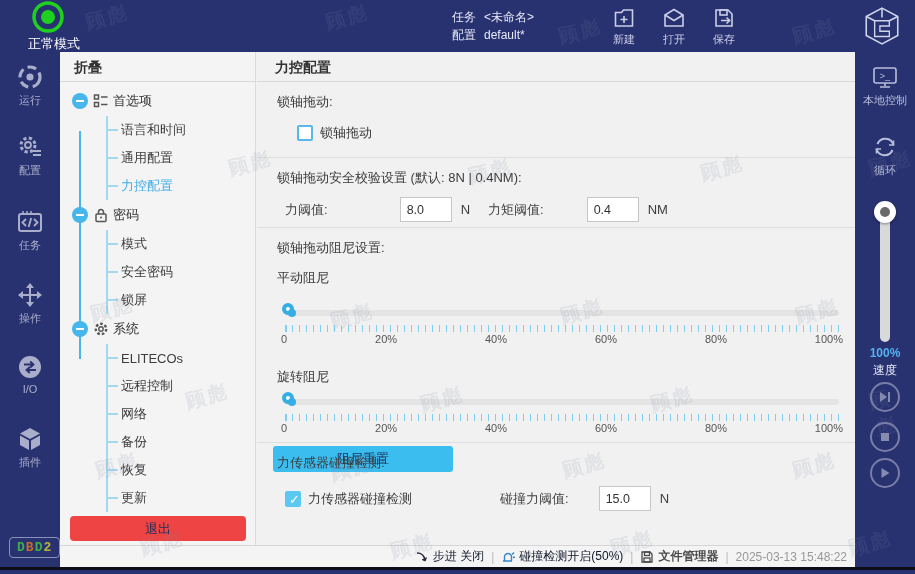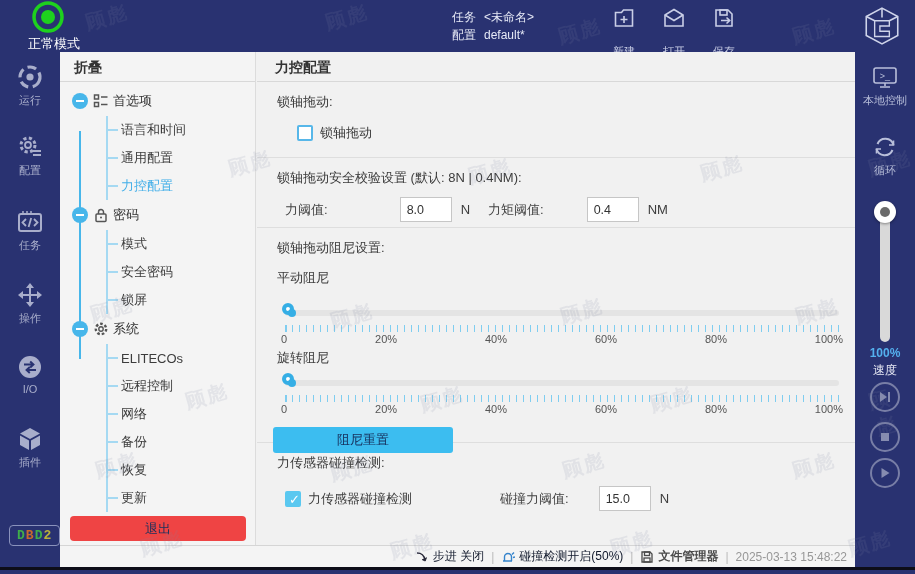--- a/index.html
+++ b/index.html
@@ -7,29 +7,29 @@
   body { position:relative; font-family:"Liberation Sans","DejaVu Sans",sans-serif; background:#f1f1f1; font-size:13px; color:#444; }
 
   
   .topbar { position:absolute; left:0; top:0; width:915px; height:52px; background:#293271; display:flex; align-items:center; }
   .mode-wrap { display:flex; align-items:center; margin-left:16px;flex-direction:column; }
   .mode-ind { width:36px; height:36px; }
   .mode-label { color:#fff; font-size:13px; margin-left:12px; }
   .task-wrap { position:absolute; left:452px; top:8px; color:#e6e9f6; font-size:12px; line-height:18px; }
   .task-row span { margin-right:8px; }
   .top-actions { position:absolute; left:612px; top:6px; display:flex; gap:26px; }
-  .top-btn { display:flex; flex-direction:column; align-items:center; color:#c9cee6; font-size:11px; cursor:pointer;gap:12px; }
+  .top-btn { display:flex; flex-direction:column; align-items:center; color:#c9cee6; font-size:11px; cursor:pointer; }
   .top-btn svg { width:24px; height:24px; margin-bottom:2px; }
   .logo-btn { position:absolute; right:12px; top:5px; width:42px; height:42px; }
 
   
   .left-rail { position:absolute; left:0; top:52px; width:60px; height:522px; background:#293271; }
   .rail-item { position:absolute; left:0; width:60px; display:flex; flex-direction:column; align-items:center; color:#a9aecb; font-size:11px; cursor:pointer; }
   .rail-item svg { width:26px; height:26px; margin-bottom:3px; }
-  .dbd-badge { position:absolute; left:9px; bottom:28px; border:1px solid #8a92bc; border-radius:4px; padding:2px 7px; font-size:13px; font-weight:bold; letter-spacing:1px; font-family:"Liberation Mono","DejaVu Sans Mono",monospace; }
+  .dbd-badge { position:absolute; left:9px; bottom:16px; border:1px solid #8a92bc; border-radius:4px; padding:2px 7px; font-size:13px; font-weight:bold; letter-spacing:1px; font-family:"Liberation Mono","DejaVu Sans Mono",monospace; }
 
   
   .right-rail { position:absolute; right:0; top:52px; width:60px; height:522px; background:#293271; }
   .rr-item { position:absolute; width:60px; display:flex; flex-direction:column; align-items:center; color:#b9bfda; font-size:11px; cursor:pointer; }
   .rr-item svg { width:26px; height:26px; margin-bottom:3px; }
   .v-slider { position:absolute; left:25px; top:160px; width:10px; height:130px; background:#d9d9d9; border-radius:5px; cursor:pointer; }
   .v-knob { position:absolute; left:-6px; top:-11px; width:22px; height:22px; background:#fff; border-radius:50%; box-shadow:0 1px 3px rgba(0,0,0,.4); }
   .v-knob::after { content:''; position:absolute; left:6px; top:6px; width:10px; height:10px; background:#6a6a6a; border-radius:50%; }
   .speed-val { position:absolute; top:294px; width:60px; text-align:center; color:#54b0ee; font-size:12px; font-weight:bold; }
   .speed-lab { position:absolute; top:310px; width:60px; text-align:center; color:#e8eaf5; font-size:12px; }
@@ -310,21 +310,21 @@
     </div>
     <div class="ticks"></div>
     <div class="scale">
       <span>0</span>
         <span>20%</span>
         <span>40%</span>
         <span>60%</span>
         <span>80%</span>
         <span>100%</span>
     </div>
-    <div class="sec-h" style="margin-top:4px">旋转阻尼</div>
+    <div class="sec-h" style="margin-top:23px">旋转阻尼</div>
     <div class="slider-wrap" style="margin-top:6px">
       <div class="track"></div>
       <div class="knob"></div>
     </div>
     <div class="ticks"></div>
     <div class="scale">
       <span>0</span>
         <span>20%</span>
         <span>40%</span>
         <span>60%</span>

